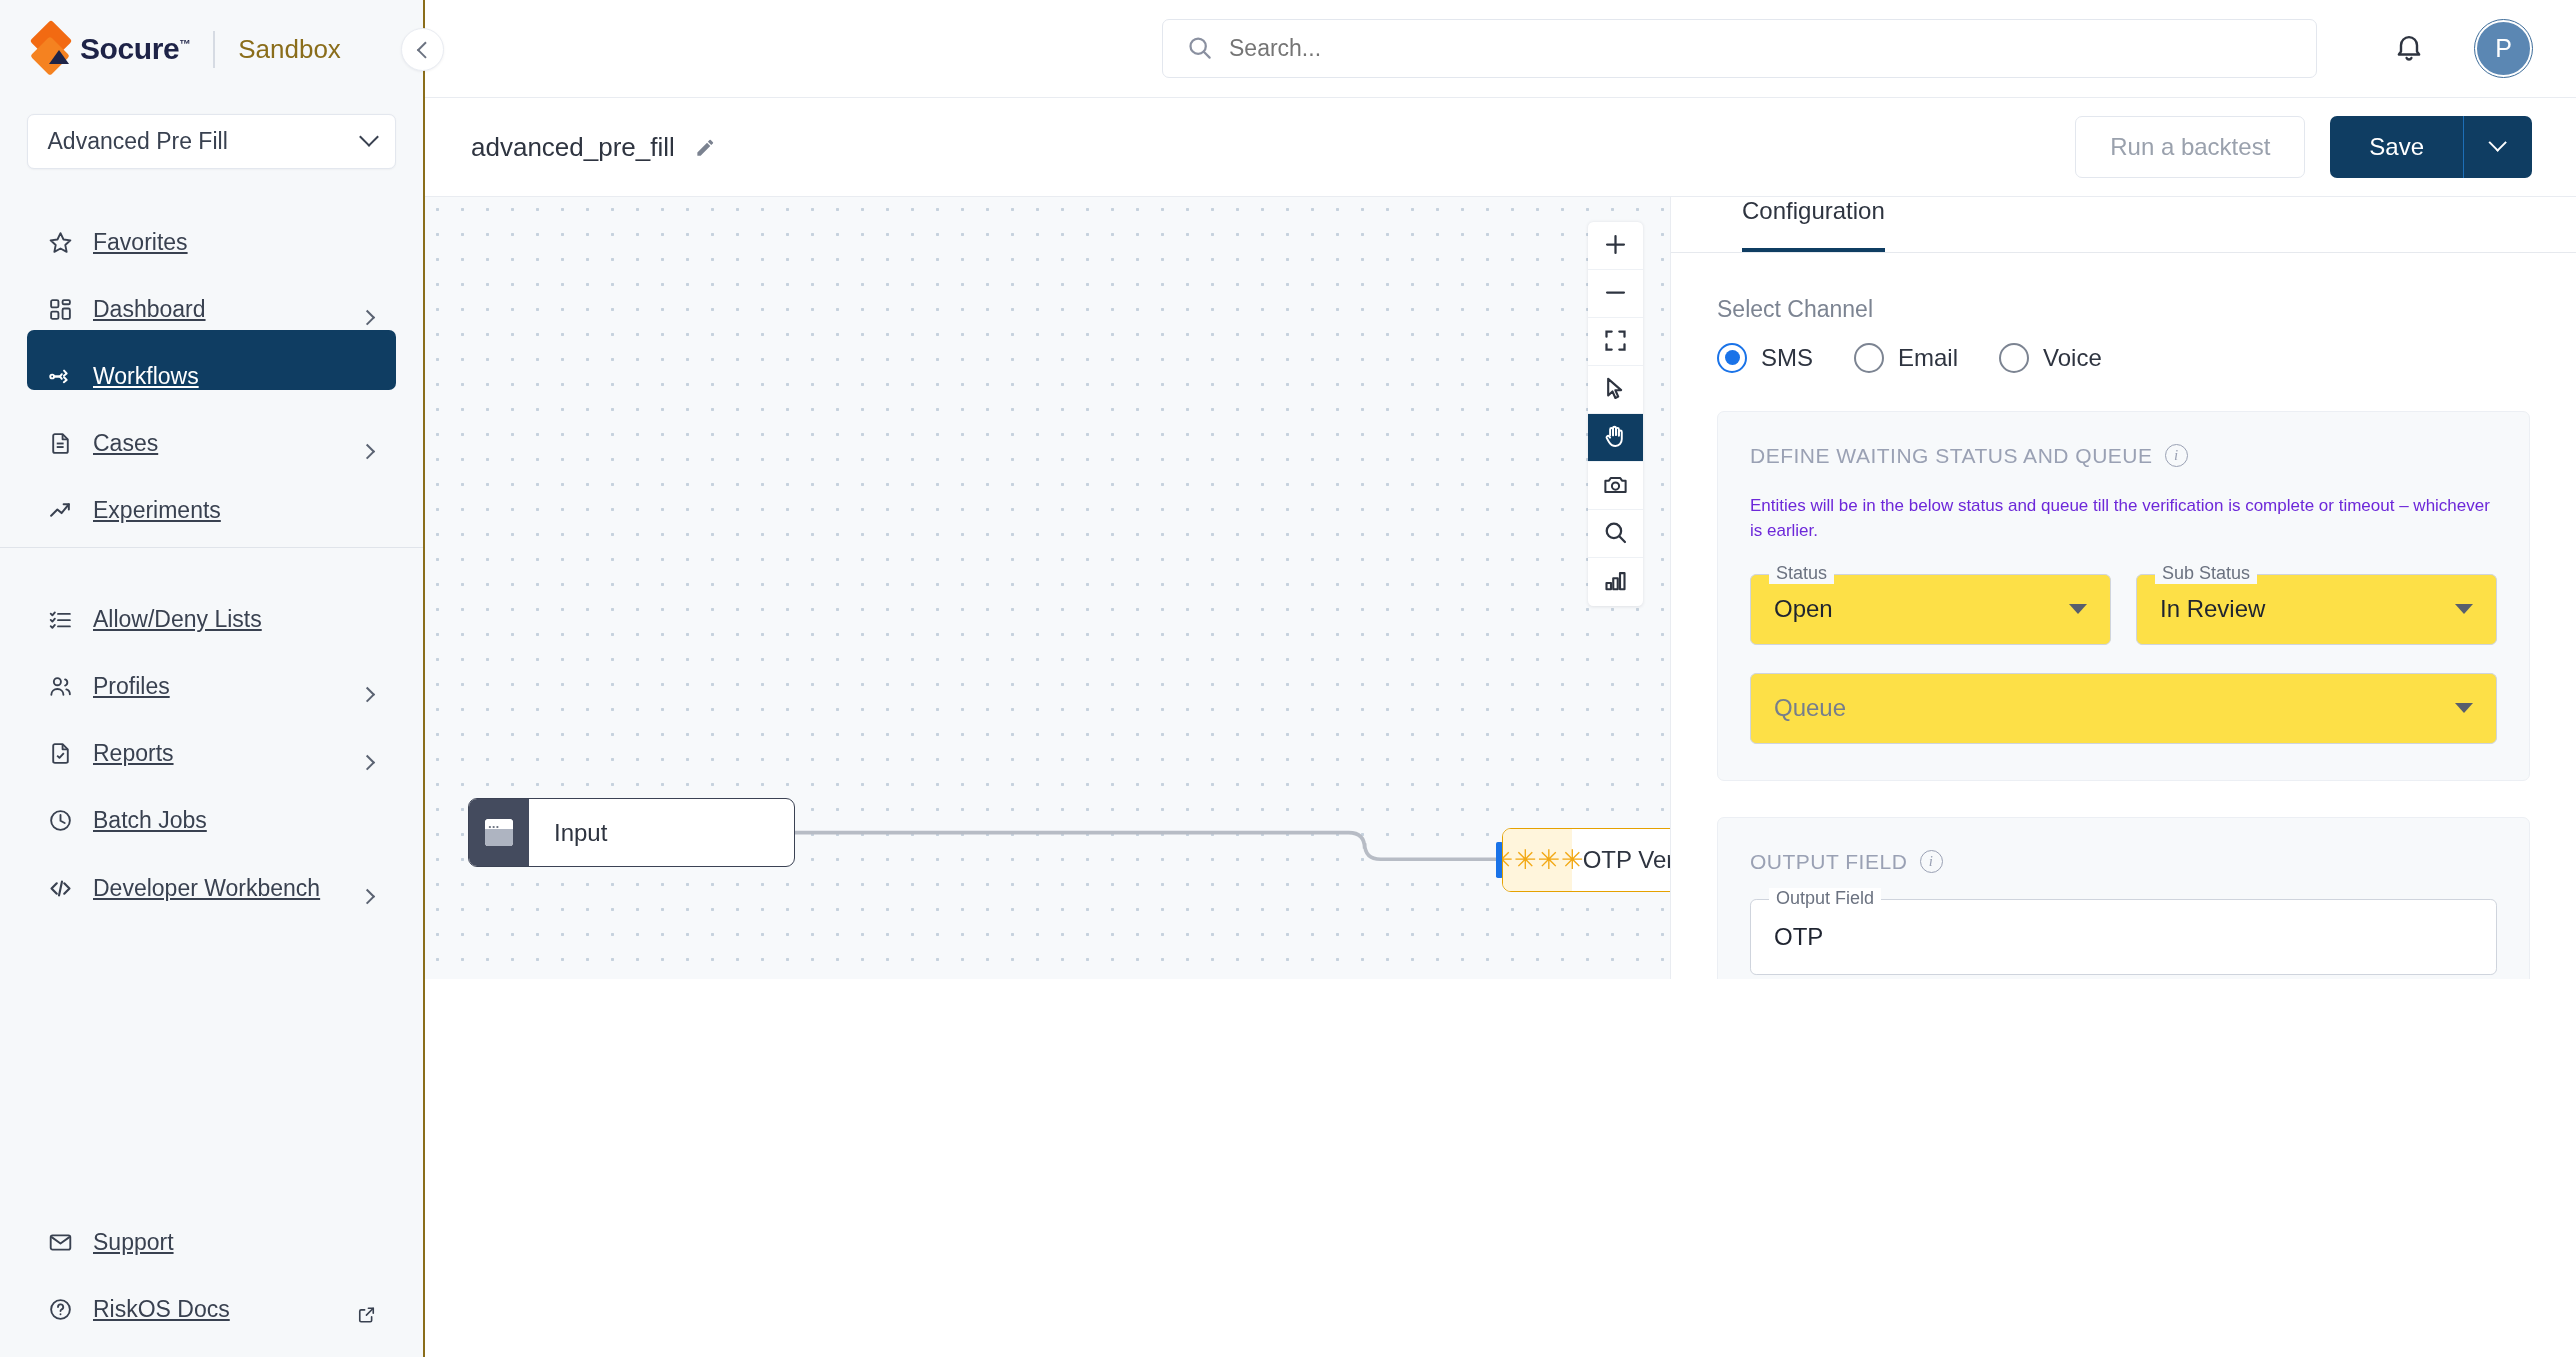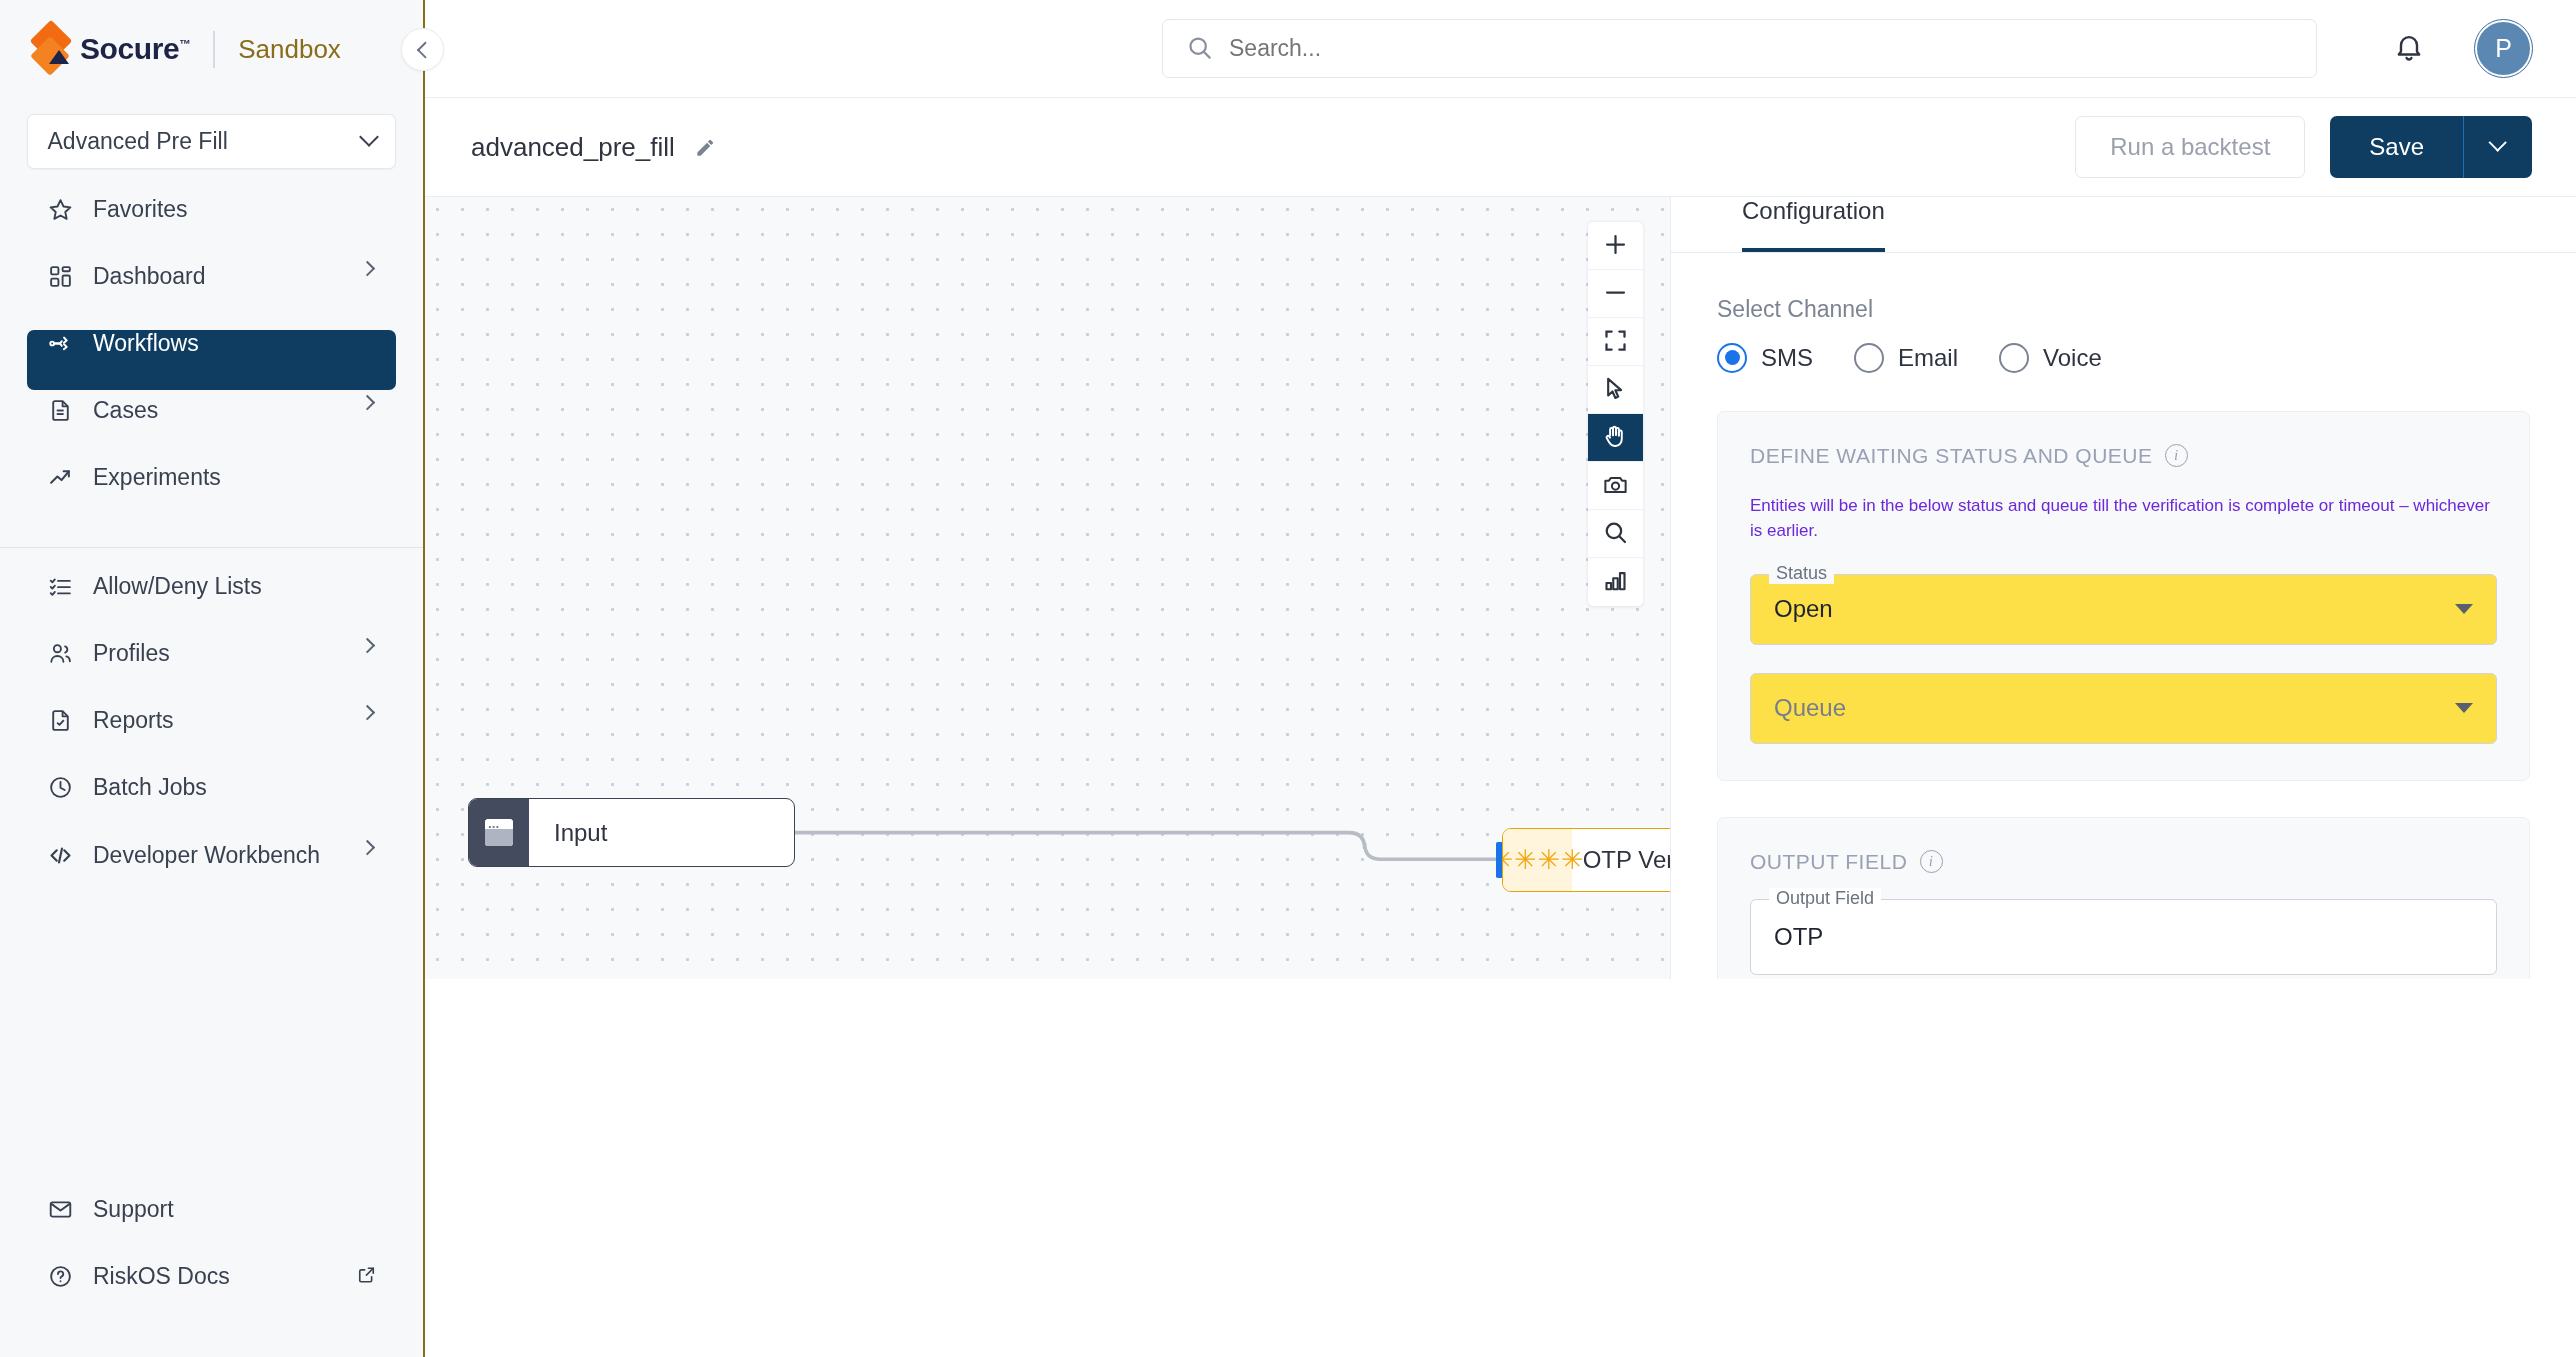--- a/index.html
+++ b/index.html
@@ -53,22 +53,22 @@
     box-shadow: 0 0.9px 1.8px rgba(16,24,40,.04);
   }
   .chev-down {
     width: 14px; height: 14px; border-right: 2.7px solid #394150;
     border-bottom: 2.7px solid #394150; transform: rotate(45deg) translate(-3.6px,-3.6px);
   }
 
   .nav { display: flex; flex-direction: column; }
   .nav-item {
     height: 60px; margin: 3.6px 27px; padding: 0 19.5px;
-    display: flex; align-items: flex-start; border-radius: 7px;
-    color: #394150; font-size: 23px; gap: 19.5px;
+    display: flex; align-items: flex-end; border-radius: 7px;
+    color: #394150; font-size: 23px; gap: 19.5px; text-decoration: underline;
   }
   .nav-item.active { background: #0f3d62; color: #fff; }
   .nav-item .ico { width: 27px; height: 27px; flex: 0 0 27px;
     display: flex; align-items: center; justify-content: center; }
   .nav-item .ico svg { width: 25px; height: 25px; }
   .nav-label { flex: 1; }
   .chev-right {
     width: 10.7px; height: 10.7px; border-right: 2.7px solid #5b6372;
     border-top: 2.7px solid #5b6372; transform: rotate(45deg);
     margin-right: 3.6px;
@@ -631,20 +631,25 @@
               <span class="info-i">i</span>
             </div>
             <div class="card-desc">Entities will be in the below status and queue till the verification is complete or timeout – whichever is earlier.</div>
 
             <div class="field-row">
               <div class="field">
                 <span class="field-legend">Status</span>
                 <span class="field-val">Open</span>
                 <span class="sel-caret"></span>
               </div>
+              <div class="field">
+                <span class="field-legend">Sub Status</span>
+                <span class="field-val">In Review</span>
+                <span class="sel-caret"></span>
+              </div>
             </div>
 
             <div class="field field-wide" style="margin-bottom:0;">
               <span class="field-val ph">Queue</span>
               <span class="sel-caret"></span>
             </div>
           </div>
 
           <div class="card">
             <div class="card-title">

